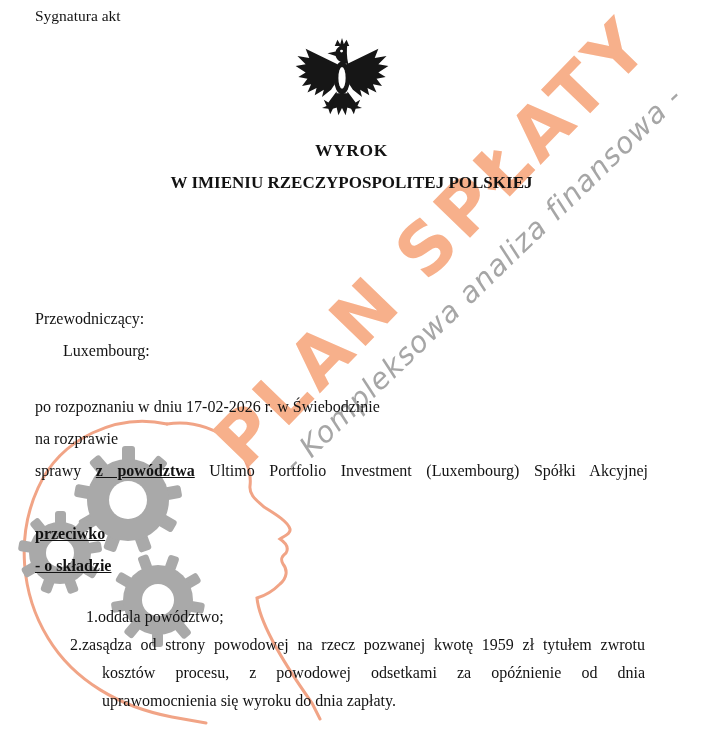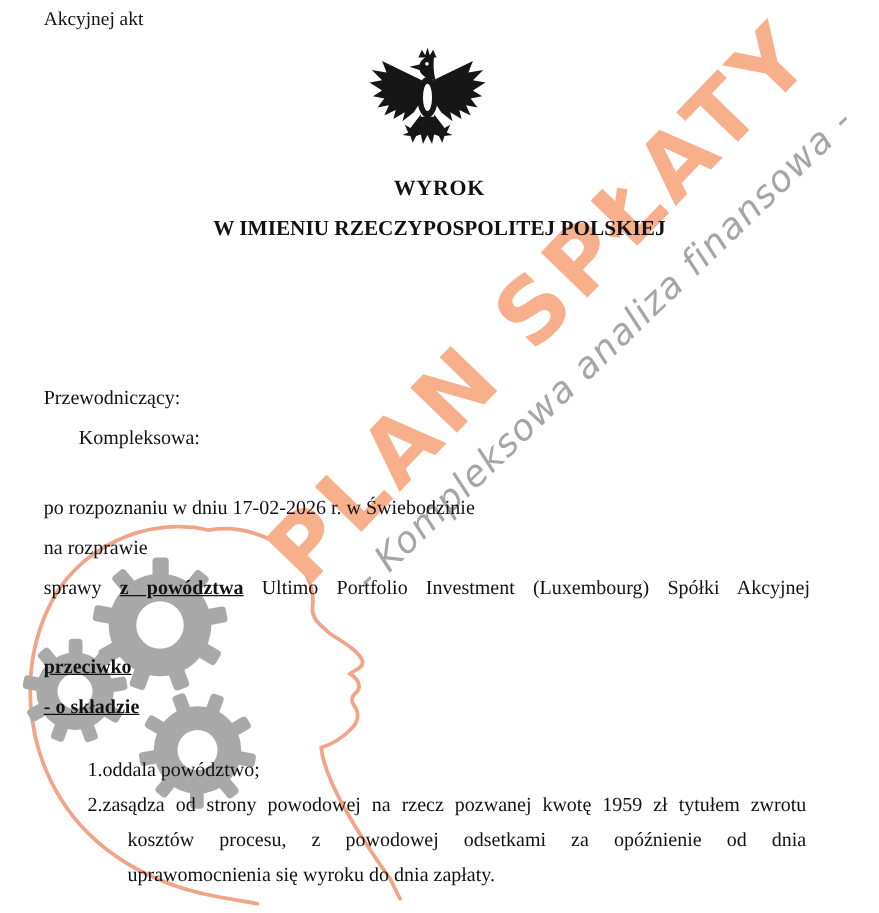--- a/index.html
+++ b/index.html
@@ -95,48 +95,48 @@
       <path d="M47 30 L12 13 L16 23 L3 21 L12 30 L1 32 L12 39 L4 44 L14 46 L8 54 L18 52 L14 61 L24 56 L22 64 L32 58 L30 66 L40 58 L44 52 Z"></path>
       <path d="M57 30 L92 13 L88 23 L101 21 L92 30 L103 32 L92 39 L100 44 L90 46 L96 54 L86 52 L90 61 L80 56 L82 64 L72 58 L74 66 L64 58 L60 52 Z"></path>
       <path d="M46 60 L37 72 L32 69 L35 76 L30 78 L37 79 L39 85 L42 79 L48 77 Z"></path>
       <path d="M58 60 L67 72 L72 69 L69 76 L74 78 L67 79 L65 85 L62 79 L56 77 Z"></path>
       <path d="M46 62 L40 79 L46 77 L48 86 L52 78 L56 86 L58 77 L64 79 L58 62 Z"></path>
     </g>
     <ellipse cx="52" cy="45" rx="4" ry="12" fill="#ffffff"></ellipse>
     <circle cx="51.5" cy="15.5" r="1.6" fill="#ffffff"></circle>
   </svg>
 
-  <div class="line" style="left:35px;top:5px;font-size:15.5px">Akcyjnej akt</div>
+  <div class="line" style="left:35px;top:5px;font-size:15.5px">Sygnatura akt</div>
 
   <div class="line center title" style="top:140px">WYROK</div>
 
   <div class="line center subtitle" style="top:172px">W IMIENIU RZECZYPOSPOLITEJ POLSKIEJ</div>
 
 
 
   <div class="line" style="left:35px;top:308px">Przewodniczący:</div>
 
-  <div class="line" style="left:63px;top:340px">Kompleksowa:</div>
+  <div class="line" style="left:63px;top:340px">Luxembourg:</div>
 
   <div class="line" style="left:35px;top:396px">po rozpoznaniu w dniu 17-02-2026 r. w Świebodzinie</div>
 
   <div class="line" style="left:35px;top:428px">na rozprawie</div>
 
   <div class="line wrap just" style="left:35px;right:55px;top:460px">
     <span>sprawy</span>
     <span class="bold">z powództwa</span>
     <span>Ultimo Portfolio  Investment (Luxembourg) Spółki Akcyjnej</span>
   </div>
 
 
   <div class="line bold" style="left:35px;top:523px">przeciwko</div>
 
   <div class="line bold" style="left:35px;top:555px">- o składzie</div>
 
-  <div class="line" style="left:70px;top:606px"><span>1.</span><span>oddala powództwo;</span></div>
+  <div class="line" style="left:86px;top:606px"><span>1.</span><span>oddala powództwo;</span></div>
 
   <div class="line wrap just" style="left:70px;right:58px;top:634px"><span>2.</span><span>zasądza od strony powodowej na rzecz pozwanej kwotę 1959 zł tytułem zwrotu</span></div>
 
   <div class="line wrap just" style="left:102px;right:58px;top:662px">kosztów procesu, z powodowej odsetkami za opóźnienie od dnia</div>
 
   <div class="line" style="left:102px;top:690px">uprawomocnienia się wyroku do dnia zapłaty.</div>
 
 </div>
 
 </body></html>

